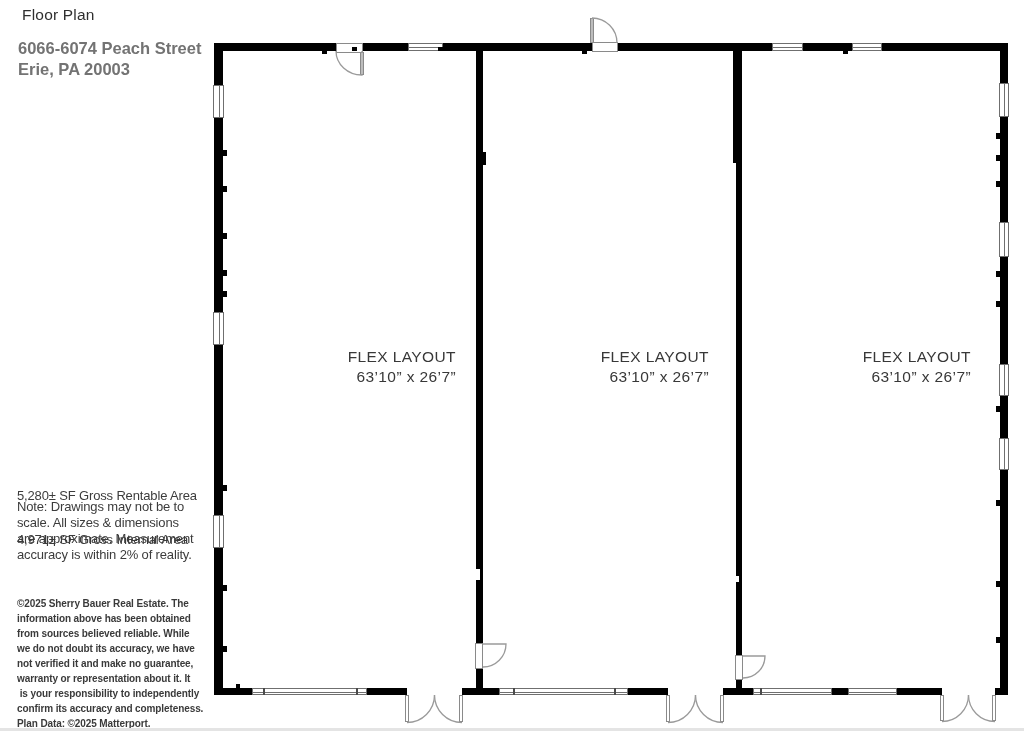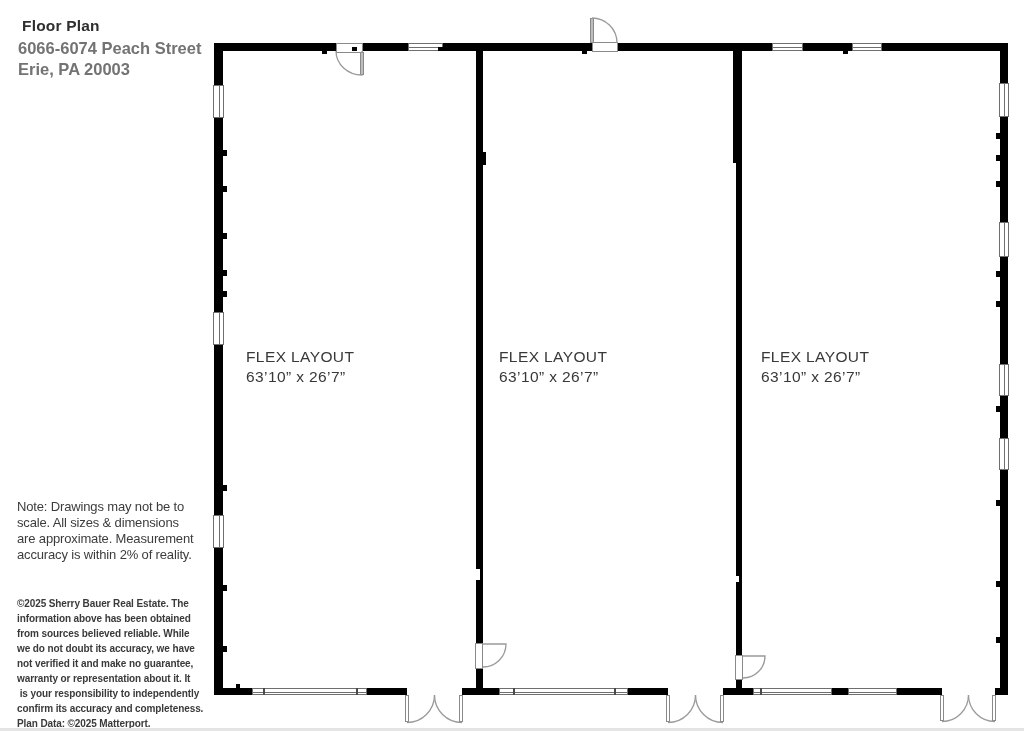--- a/index.html
+++ b/index.html
@@ -1,26 +1,26 @@
 <!DOCTYPE html>
 <html><head>
 <meta charset="utf-8">
 <style>
   html,body{margin:0;padding:0;background:#fff;}
   .canvas{
     position:relative;width:1024px;height:734px;background:#ffffff;overflow:hidden;
     font-family:"Liberation Sans","DejaVu Sans",sans-serif;color:#2e2e2e;
   }
   
-  .title{position:absolute;left:22px;top:17px;font-size:15.5px;font-weight:700;letter-spacing:.2px;color:#2f2f2f;}
+  .title{position:absolute;left:22px;top:6px;font-size:15.5px;font-weight:400;letter-spacing:.2px;color:#2f2f2f;}
   .address{position:absolute;left:18px;top:38px;font-size:16.5px;font-weight:700;line-height:21px;color:#737373;}
   .areas{position:absolute;left:17px;top:460px;font-size:13px;line-height:14.5px;color:#3c3c3c;letter-spacing:-.15px;white-space:pre;}
   .note{position:absolute;left:17px;top:499px;font-size:13px;line-height:16px;color:#3c3c3c;letter-spacing:-.15px;white-space:pre;}
   .copyright{position:absolute;left:17px;top:596px;font-size:10px;font-weight:700;line-height:15px;color:#3a3a3a;letter-spacing:-.1px;white-space:pre;}
-  .room-label{position:absolute;width:210px;text-align:left;font-size:15.5px;line-height:20px;color:#383838;letter-spacing:.4px;}
+  .room-label{position:absolute;width:210px;text-align:right;font-size:15.5px;line-height:20px;color:#383838;letter-spacing:.4px;}
   
   .plan{position:absolute;inset:0;}
   .plan *{box-sizing:border-box;}
   .w{position:absolute;background:#000;}
   .gap{position:absolute;background:#fff;}
   .nub{position:absolute;background:#000;}
   .leaf{position:absolute;background:#fff;border:1px solid #8a8a8a;}
   .win-h,.win-v{position:absolute;background:#fff;border:1px solid #6f6f6f;}
   .win-h::after{content:"";position:absolute;left:0;right:0;top:50%;height:1px;background:#6f6f6f;}
   .win-v::after{content:"";position:absolute;top:0;bottom:0;left:50%;width:1px;background:#6f6f6f;}
@@ -30,20 +30,24 @@
 </style>
 </head>
 <body>
 
 <div class="canvas">
 
   <div class="title">Floor Plan</div>
   <div class="address">
     <div>6066-6074 Peach Street</div>
     <div>Erie, PA 20003</div>
+  </div>
+  <div class="areas">
+    <div>5,280± SF Gross Rentable Area</div>
+    <div>4,971± SF Gross Internal Area</div>
   </div>
   <div class="note">Note: Drawings may not be to
 scale. All sizes &amp; dimensions
 are approximate. Measurement
 accuracy is within 2% of reality.</div>
   <div class="copyright">©2025 Sherry Bauer Real Estate. The
 information above has been obtained
 from sources believed reliable. While
 we do not doubt its accuracy, we have
 not verified it and make no guarantee,

